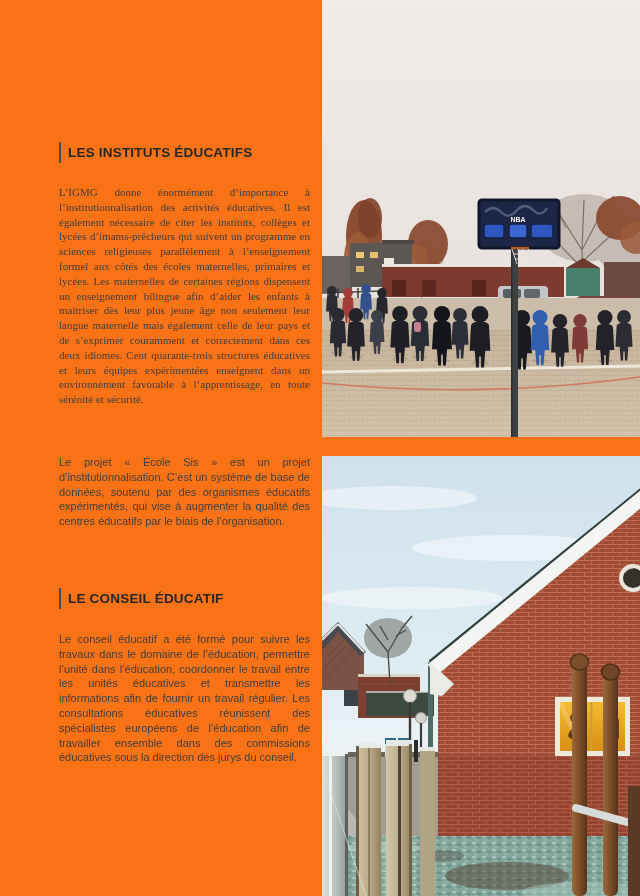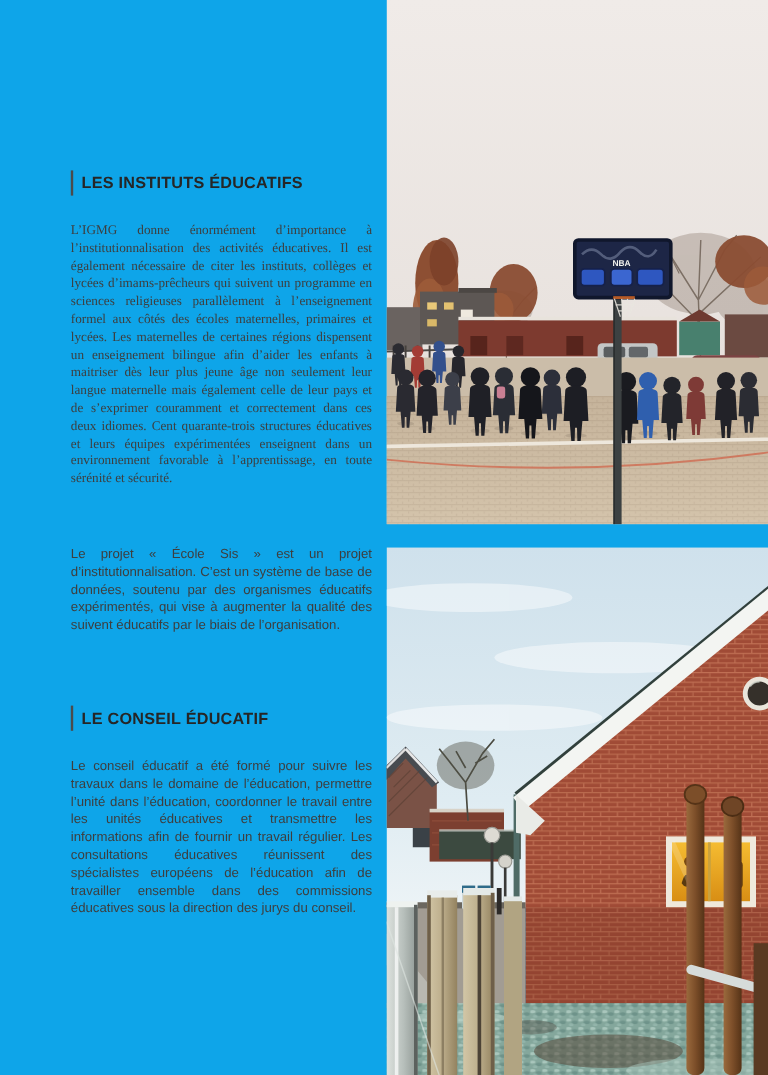--- a/index.html
+++ b/index.html
@@ -1,18 +1,18 @@
 <!DOCTYPE html>
 <html lang="fr"><head>
 <meta charset="utf-8">
 <style>
   * { margin:0; padding:0; box-sizing:border-box; }
   html,body { width:640px; height:896px; }
   body { font-family:"Liberation Sans","DejaVu Sans",sans-serif; background:#ffffff; }
-  .page { position:relative; width:640px; height:896px; background:#0ea5e9; overflow:hidden; }
+  .page { position:relative; width:640px; height:896px; background:#f97316; overflow:hidden; }
 
   .text-column { position:absolute; left:59px; top:0; width:252px; height:896px; }
 
   .heading { position:absolute; left:0; width:100%;
     font-size:13.5px; font-weight:bold; color:#262626; letter-spacing:.2px;
     border-left:2px solid #4b4b4b; padding-left:7px; line-height:21px; }
   .heading.h1 { top:142px; }
   .heading.h2 { top:551px;margin-top:37px; }
 
   .para { position:absolute; left:0; width:251px;
@@ -30,21 +30,21 @@
 </head>
 <body>
 
 <div class="page">
 
   <div class="text-column">
     <h2 class="heading h1">
       <span>LES INSTITUTS ÉDUCATIFS</span>
     </h2>
     <p class="para p1">L’IGMG donne énormément d’importance à l’institutionnalisation des activités éducatives. Il est également nécessaire de citer les instituts, collèges et lycées d’imams-prêcheurs qui suivent un programme en sciences religieuses parallèlement à l’enseignement formel aux côtés des écoles maternelles, primaires et lycées. Les maternelles de certaines régions dispensent un enseignement bilingue afin d’aider les enfants à maitriser dès leur plus jeune âge non seulement leur langue maternelle mais également celle de leur pays et de s’exprimer couramment et correctement dans ces deux idiomes. Cent quarante-trois structures éducatives et leurs équipes expérimentées enseignent dans un environnement favorable à l’apprentissage, en toute sérénité et sécurité.</p>
-    <p class="para p2">Le projet « École Sis » est un projet d’institutionnalisation. C’est un système de base de données, soutenu par des organismes éducatifs expérimentés, qui vise à augmenter la qualité des suivent éducatifs par le biais de l’organisation.</p>
+    <p class="para p2">Le projet « École Sis » est un projet d’institutionnalisation. C’est un système de base de données, soutenu par des organismes éducatifs expérimentés, qui vise à augmenter la qualité des centres éducatifs par le biais de l’organisation.</p>
 
     <h2 class="heading h2">
       <span>LE CONSEIL ÉDUCATIF</span>
     </h2>
     <p class="para p3">Le conseil éducatif a été formé pour suivre les travaux dans le domaine de l’éducation, permettre l’unité dans l’éducation, coordonner le travail entre les unités éducatives et transmettre les informations afin de fournir un travail régulier. Les consultations éducatives réunissent des spécialistes européens de l’éducation afin de travailler ensemble dans des commissions éducatives sous la direction des jurys du conseil.</p>
   </div>
 
   <figure class="photo top">
     <svg viewBox="0 0 318 437" preserveAspectRatio="none">
       <defs>

